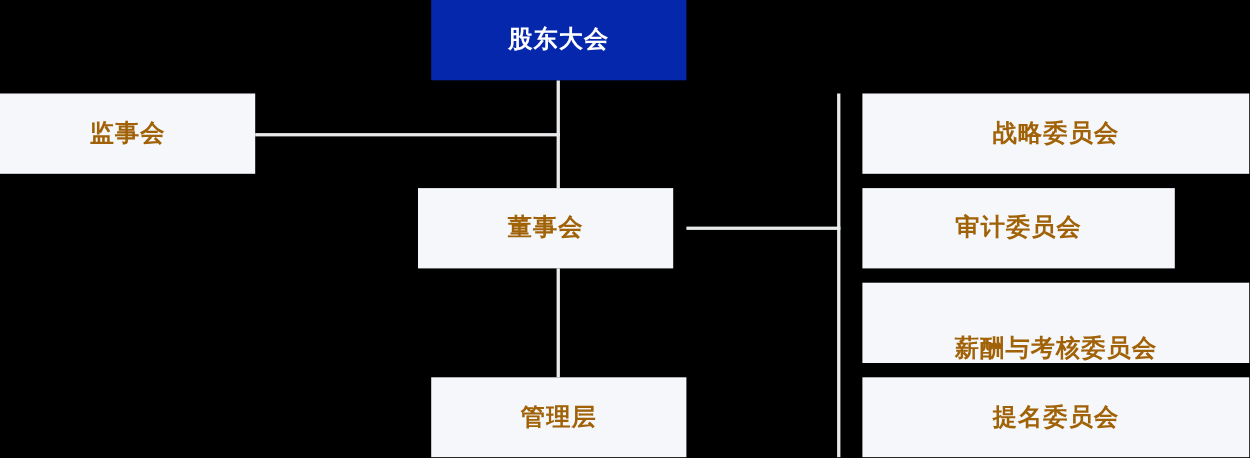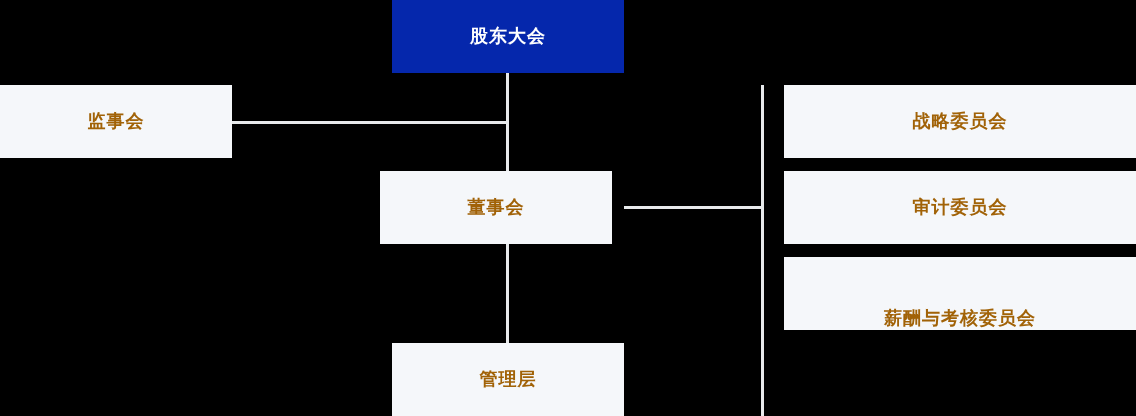--- a/index.html
+++ b/index.html
@@ -15,21 +15,21 @@
     font-family: "Liberation Sans", "DejaVu Sans", sans-serif;
     overflow: hidden;
   }
   .node {
     position: absolute;
     box-sizing: border-box;
     display: flex;
     align-items: center;
     justify-content: center;
     text-align: center;
-    font-size: 18px;
+    font-size: 22px;
     font-weight: bold;
     letter-spacing: 1px;
     line-height: 1.2;
   }
   .node.primary {
     background: #0527ac;
     color: #ffffff;
   }
   .node.secondary {
     background: #f5f7fa;
@@ -40,21 +40,21 @@
     background: #e8eaec;
   }
 
   
   #node-shareholders { left: 392px; top: 0px;   width: 232px; height: 73px; }
   #node-supervisory  { left: 0px;   top: 85px;  width: 232px; height: 73px; }
   #node-board        { left: 380px; top: 171px; width: 232px; height: 73px; }
   #node-management   { left: 392px; top: 343px; width: 232px; height: 73px; }
 
   #node-committee-0  { left: 784px; top: 85px;  width: 352px; height: 73px; text-align: right; }
-  #node-committee-1  { left: 784px; top: 171px; width: 352px; height: 73px; }
+  #node-committee-1  { left: 784px; top: 171px; width: 284px; height: 73px; }
   #node-committee-2  { left: 784px; top: 257px; width: 352px; height: 73px; align-items: flex-end; }
   #node-committee-3  { left: 784px; top: 343px; width: 352px; height: 73px; }
 
   
   
   #conn-shareholders-board { left: 506px; top: 73px;  width: 3px;   height: 98px; }
   #conn-board-management   { left: 506px; top: 244px; width: 3px;   height: 99px; }
   
   #conn-supervisory-spine  { left: 232px; top: 121px; width: 277px; height: 3px; }
   
@@ -94,14 +94,17 @@
   </div>
 
   <div class="node secondary" id="node-committee-1">
     <span>审计委员会</span>
   </div>
 
   <div class="node secondary" id="node-committee-2">
     <span>薪酬与考核委员会</span>
   </div>
 
+  <div class="node secondary" id="node-committee-3">
+    <span>提名委员会</span>
+  </div>
 
 </div>
 
 </body></html>

